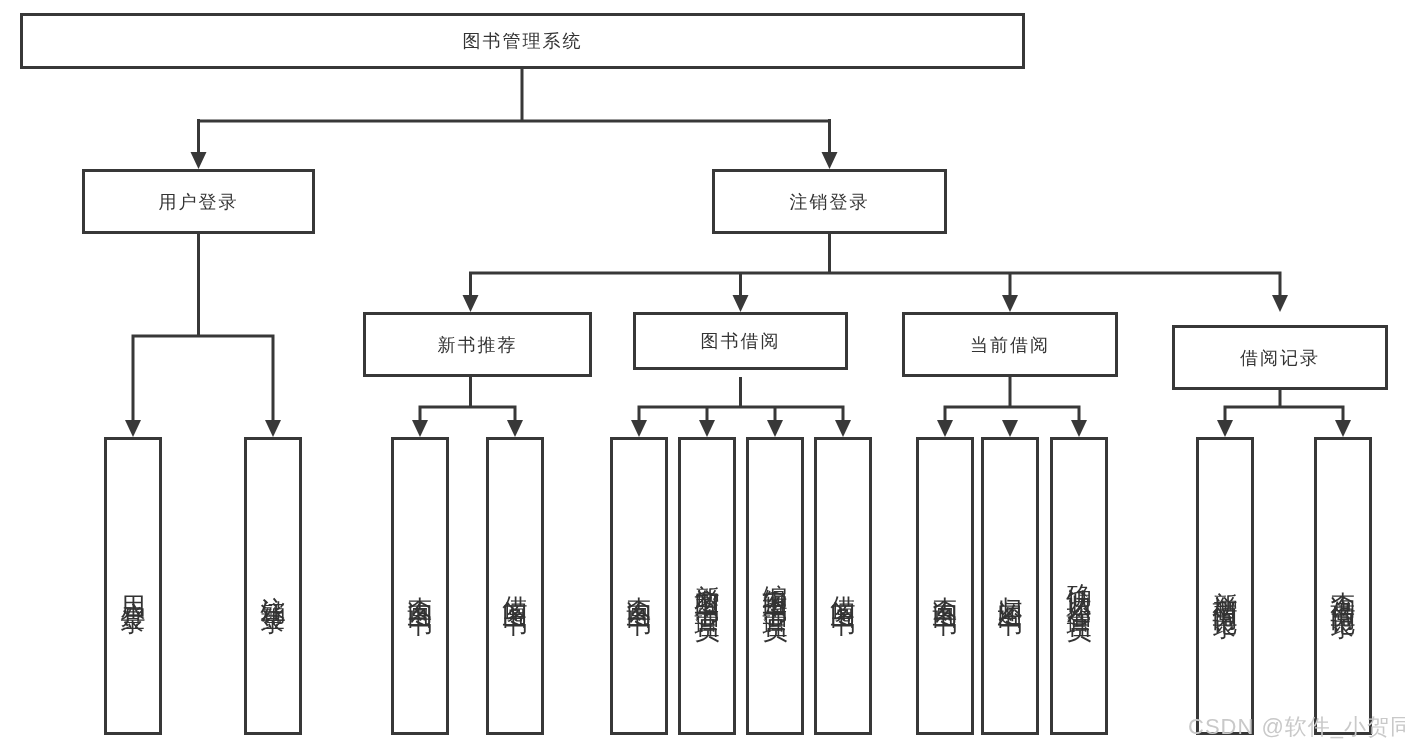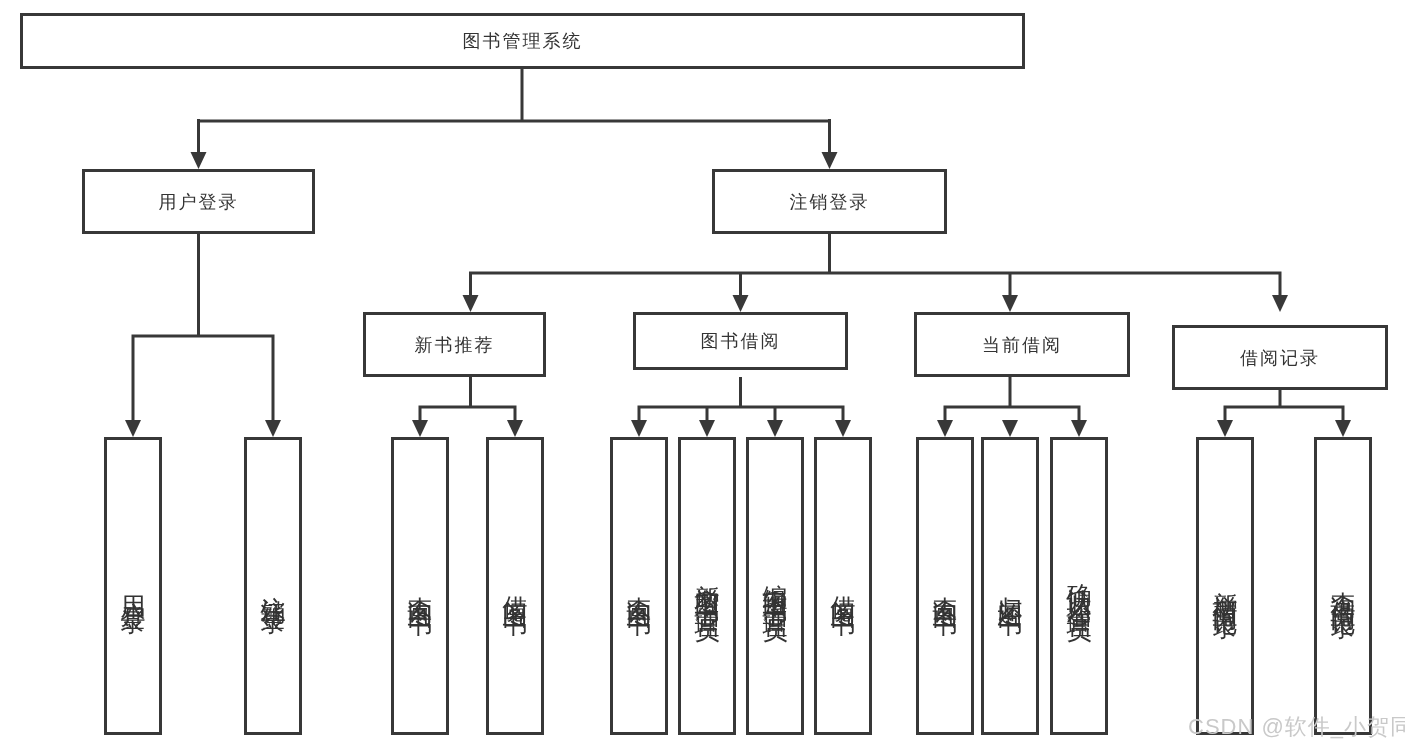--- a/index.html
+++ b/index.html
@@ -104,23 +104,23 @@
         <polygon points="1217,420 1233,420 1225,437"></polygon>
         <polygon points="1335,420 1351,420 1343,437"></polygon>
       </g>
   </svg>
 
   <div class="box h" style="left:20px; top:13px; width:1005px; height:56px;">图书管理系统</div>
 
   <div class="box h" style="left:82px; top:169px; width:233px; height:65px;">用户登录</div>
   <div class="box h" style="left:712px; top:169px; width:235px; height:65px;">注销登录</div>
 
-  <div class="box h" style="left:363px; top:312px; width:183px; height:65px;">新书推荐</div>
+  <div class="box h" style="left:363px; top:312px; width:229px; height:65px;">新书推荐</div>
   <div class="box h" style="left:633px; top:312px; width:215px; height:58px;">图书借阅</div>
-  <div class="box h" style="left:902px; top:312px; width:216px; height:65px;margin-left:12px;">当前借阅</div>
+  <div class="box h" style="left:902px; top:312px; width:216px; height:65px;">当前借阅</div>
   <div class="box h" style="left:1172px; top:312px; width:216px; height:65px;margin-top:13px;">借阅记录</div>
 
   <div class="box leaf" style="left:104px;">用户登录</div>
   <div class="box leaf" style="left:244px;">注销登录</div>
 
   <div class="box leaf" style="left:391px;">查询图书</div>
   <div class="box leaf" style="left:486px;">借阅图书</div>
 
   <div class="box leaf" style="left:610px;">查询图书</div>
   <div class="box leaf" style="left:678px;">新增图书（管理员）</div>

